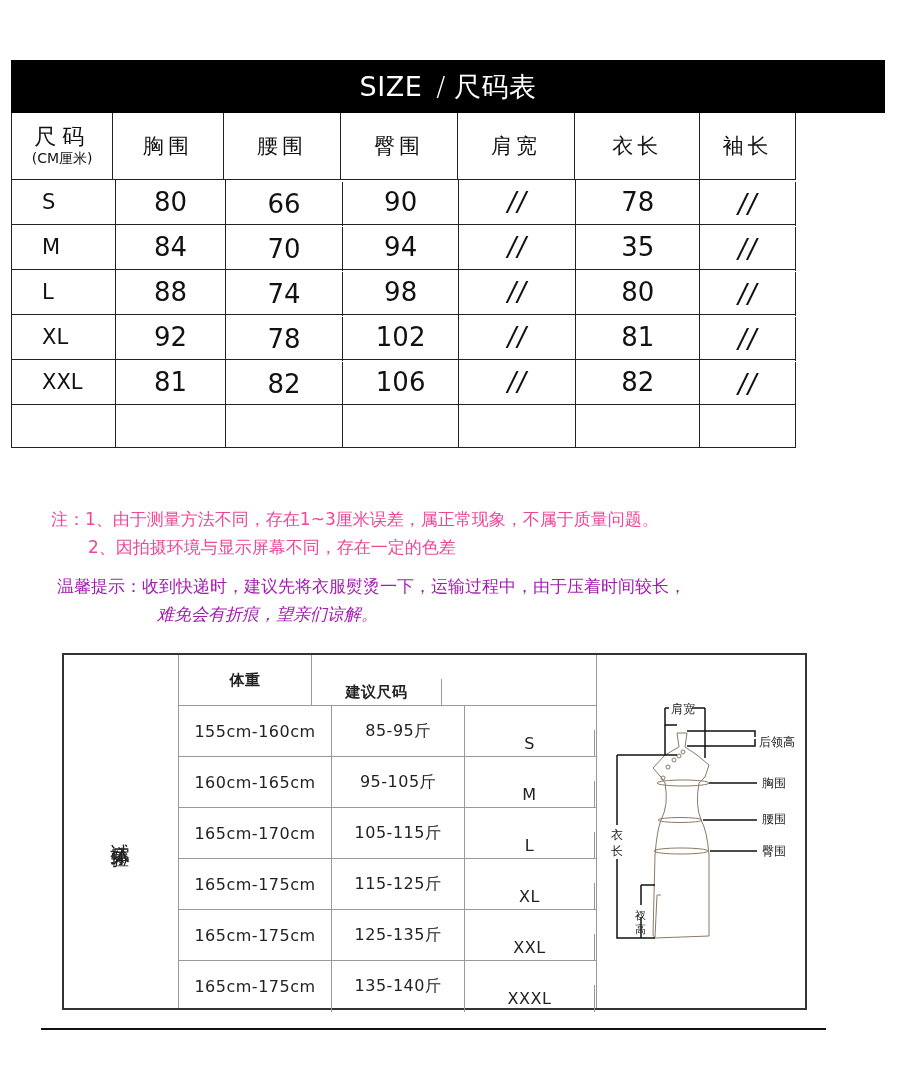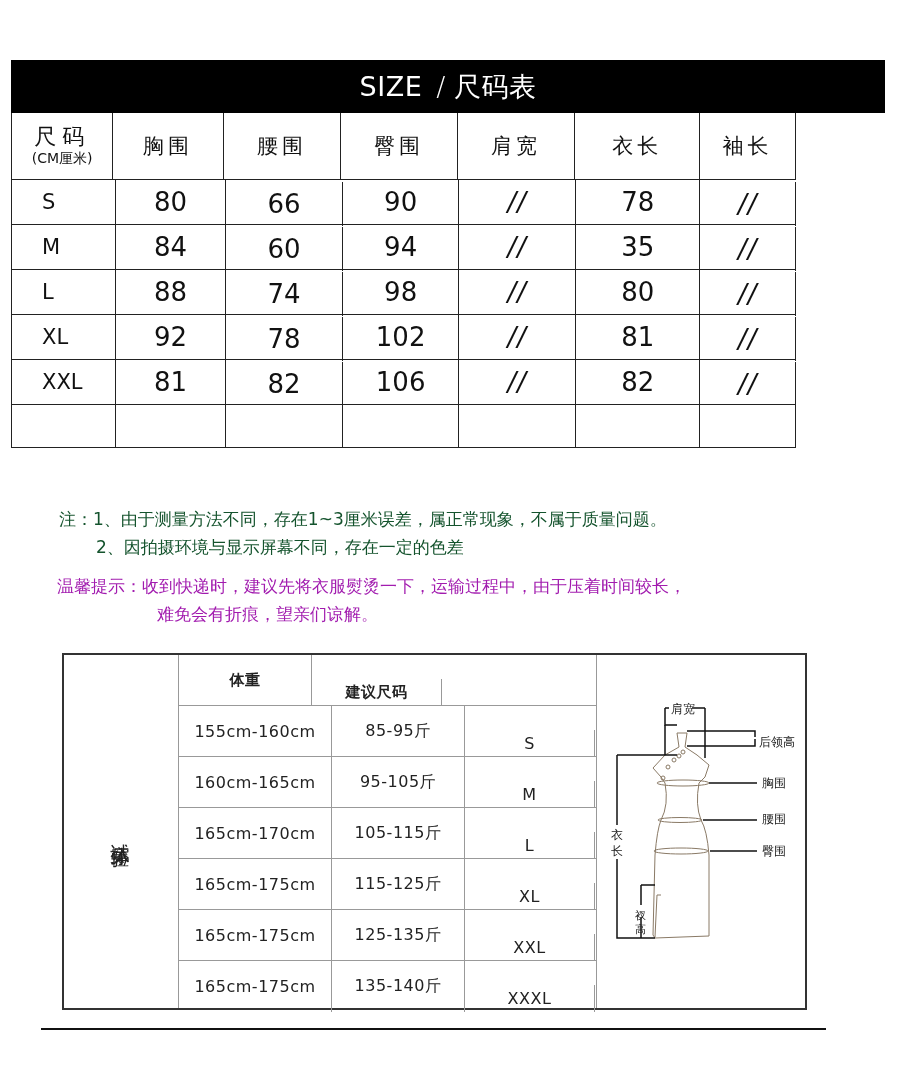--- a/index.html
+++ b/index.html
@@ -33,24 +33,24 @@
     .c.w4 { width: 131px; }
     .c.w5 { width: 139px; }
     .c.w6 { width: 107px; }
     .hdr .c.w0 { flex-direction: column; justify-content: center; align-items: center; padding-left: 0; }
     .hdr .c.w0 .main { font-size: 22px; letter-spacing: 6px; line-height: 24px; }
     .hdr .c.w0 .sub { font-size: 14px; letter-spacing: 0; line-height: 18px; }
     .slashes { font-style: italic; letter-spacing: 1px; font-size: 25px; }
     .offset-down { position: relative; top: 2px; }
 
     
-    .notes { position: absolute; left: 59px; top: 505px; font-size: 17px; line-height: 28px; color: #14532d; }
+    .notes { position: absolute; left: 51px; top: 505px; font-size: 17px; line-height: 28px; color: #ec4899; }
     .notes .indent { padding-left: 37px; }
     .tip { position: absolute; left: 57px; top: 572px; font-size: 17px; line-height: 28px; color: #a21caf; }
-    .tip .indent { padding-left: 100px; }
+    .tip .indent { padding-left: 100px; font-style: italic; }
 
     
     .tryon {
       position: absolute; left: 62px; top: 653px; width: 745px; height: 357px;
       border: 2.5px solid #333; background: #fff;
     }
     .tryon-label {
       position: absolute; left: 0; top: 0; width: 114px; height: 100%;
       display: flex; align-items: center; justify-content: center;
     }
@@ -103,21 +103,21 @@
       <div class="c w1">80</div>
       <div class="c w2 offset-down">66</div>
       <div class="c w3">90</div>
       <div class="c w4 slashes">//</div>
       <div class="c w5">78</div>
       <div class="c w6 slashes offset-down">//</div>
     </div>
     <div class="grid-row body-row">
       <div class="c w0">M</div>
       <div class="c w1">84</div>
-      <div class="c w2 offset-down">60</div>
+      <div class="c w2 offset-down">70</div>
       <div class="c w3">94</div>
       <div class="c w4 slashes">//</div>
       <div class="c w5">35</div>
       <div class="c w6 slashes offset-down">//</div>
     </div>
     <div class="grid-row body-row">
       <div class="c w0">L</div>
       <div class="c w1">88</div>
       <div class="c w2 offset-down">74</div>
       <div class="c w3">98</div>

